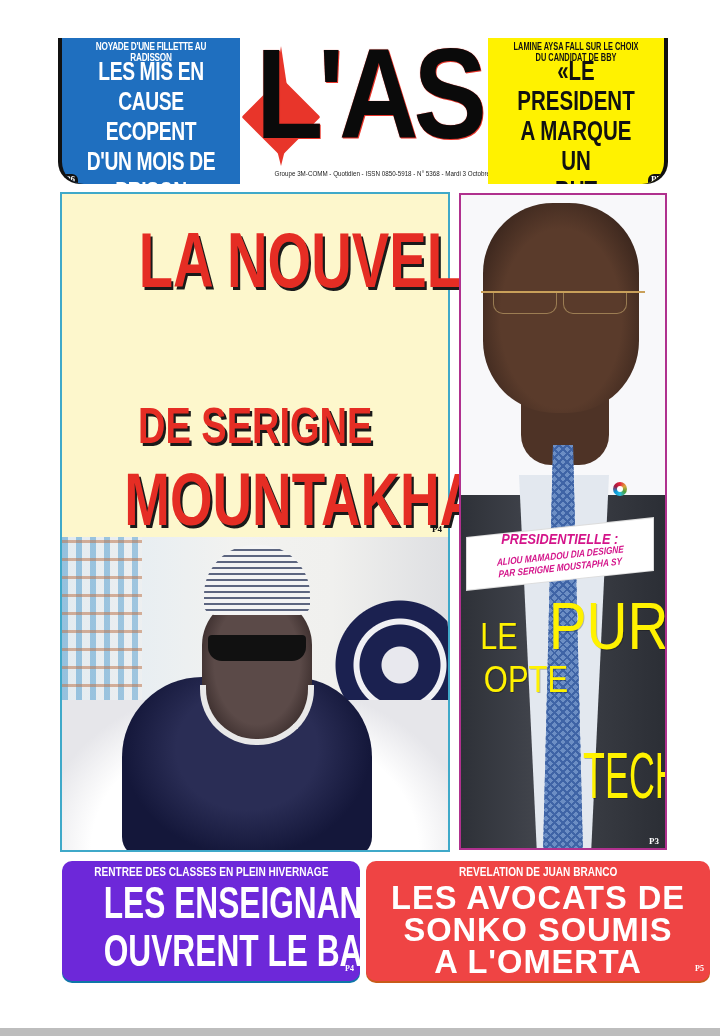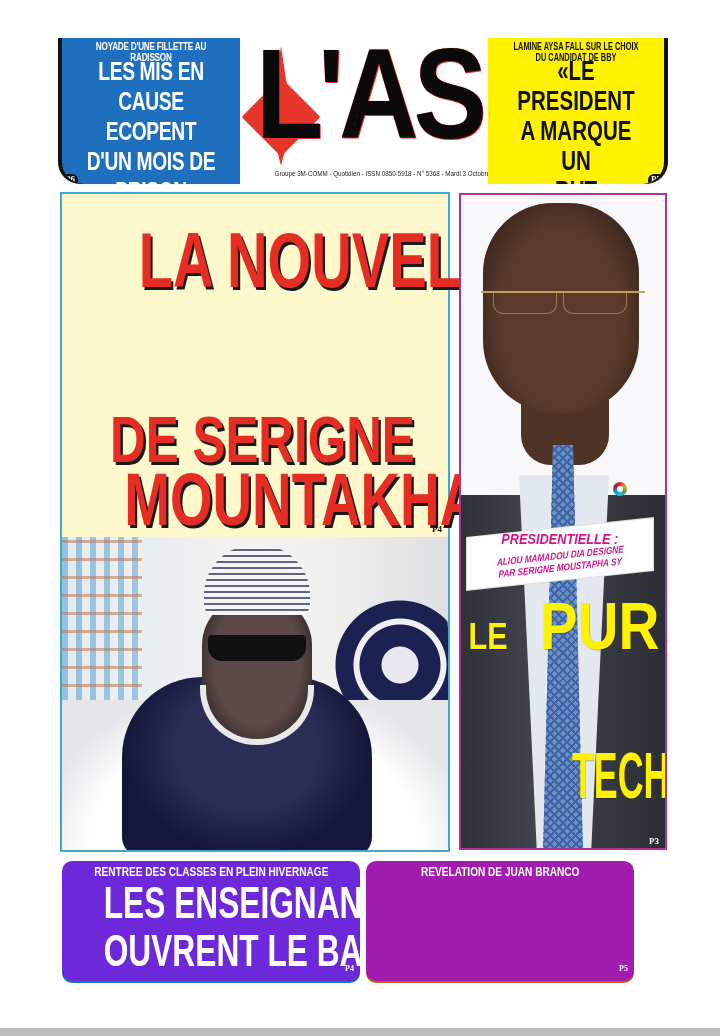--- a/index.html
+++ b/index.html
@@ -46,21 +46,21 @@
   .main-story .kicker { position: absolute; top: 7px; left: 0; width: 100%; text-align: center; color: #111; font-size: 15px; font-weight: 700; }
   .main-story .kicker span { display: inline-block; transform: scaleX(0.85); }
   .hl { position: absolute; left: 0; width: 100%; text-align: center; font-weight: 700; white-space: nowrap; }
   .hl span { display: inline-block; transform-origin: center; }
   .hl-red { color: #e52d24; text-shadow: 3px 3px 0 #1a1a1a; }
   .hl-green { color: #1a9a44; text-shadow: 3px 3px 0 #1a1a1a; }
   .hl1 { top: 26px; font-size: 78px; line-height: 80px; }
   .hl1 span { transform: scaleX(0.72); }
   .hl2 { top: 88px; font-size: 138px; line-height: 130px; }
   .hl2 span { transform: scaleX(0.78); }
-  .hl3 { top: 210px; font-size: 65px; line-height: 72px; }
+  .hl3 { top: 196px; font-size: 50px; line-height: 72px; }
   .hl3 span { transform: scaleX(0.76); }
   .hl4 { top: 270px; font-size: 74px; line-height: 72px; }
   .hl4 span { transform: scaleX(0.74); }
   .main-story .page-ref { right: 6px; top: 330px; color: #111; }
 
   .photo-left {
     position: absolute; left: 0; top: 343px; width: 386px; height: 313px; overflow: hidden;
     background: linear-gradient(90deg, #cfe4f0 0%, #e8eef2 20%, #f2f2f0 45%, #f0f0ee 70%, #dedfe2 100%);
   }
   .mosaic { position: absolute; left: 0; top: 0; width: 80px; height: 240px;
@@ -96,37 +96,37 @@
   .callout {
     position: absolute; left: 6px; top: 333px; width: 186px; height: 52px;
     background: #fff; transform: skewY(-6deg) rotate(0deg); box-shadow: 0 0 0 1px #ddd;
   }
   .callout .c1 { position: absolute; top: 2px; left: 0; width: 100%; text-align: center; color: #d4148a; font-weight: 700; font-style: italic; font-size: 15px; transform: skewY(6deg); }
   .callout .c1 span { display: inline-block; transform: scaleX(0.85); }
   .callout .c2, .callout .c3 { position: absolute; left: 0; width: 100%; text-align: center; color: #d4148a; font-weight: 700; font-style: italic; font-size: 10px; }
   .callout .c2 span, .callout .c3 span { display: inline-block; transform: scaleX(0.82); }
   .callout .c2 { top: 22px; } .callout .c3 { top: 34px; }
 
-  .yl { position: absolute; left: 4px; width: 100%; text-align: right; color: #fff200; font-weight: 700; white-space: nowrap; text-shadow: 1px 1px 0 rgba(0,0,0,0.25); }
+  .yl { position: absolute; left: 16px; width: 100%; text-align: left; color: #fff200; font-weight: 400; white-space: nowrap; text-shadow: 1px 1px 0 rgba(0,0,0,0.25); }
   .yl span { display: inline-block; transform-origin: center; }
   .yl-1 { top: 398px; font-size: 66px; line-height: 66px; }
   .yl-1 .le { font-size: 36px; transform: scaleX(0.85); }
   .yl-1 .pur { transform: scaleX(0.86); }
   .yl-2 { top: 466px; font-size: 36px; line-height: 38px; }
   .yl-2 span { transform: scaleX(0.86); }
   .yl-3 { top: 506px; font-size: 36px; line-height: 38px; }
   .yl-3 span { transform: scaleX(0.86); }
   .yl-4 { top: 548px; font-size: 64px; line-height: 66px; }
   .yl-4 span { transform: scaleX(0.56); }
   .right-story .page-ref { right: 6px; bottom: 2px; color: #fff; margin-top: 44px; }
 
   
   .bottom-box { position: absolute; top: 861px; height: 120px; border-radius: 10px; overflow: hidden; }
   .bottom-left { left: 62px; width: 298px; background: #6d28d9; box-shadow: 0 2px 0 #0e76a8; }
-  .bottom-right { left: 366px; width: 268px; background: #a21caf; box-shadow: 0 2px 0 #c85b1a; }
+  .bottom-right { left: 366px; width: 344px; background: #ef4444; box-shadow: 0 2px 0 #c85b1a; }
   .bottom-box .kicker { position: absolute; top: 4px; left: 0; width: 100%; text-align: center; color: #fff; font-size: 12px; font-weight: 700; }
   .bottom-box .kicker span { display: inline-block; transform: scaleX(0.84); }
   .bottom-left .head { position: absolute; top: 18px; left: 0; width: 100%; text-align: center; color: #fff; font-weight: 700; font-size: 44px; line-height: 48px; white-space: nowrap; }
   .bottom-left .head span { display: block; transform: scaleX(0.72); }
   .bottom-right .head { position: absolute; top: 20px; left: 0; width: 100%; text-align: center; color: #fff; font-weight: 700; font-size: 34px; line-height: 32px; white-space: nowrap; letter-spacing: 1px; }
   .bottom-right .head span { display: block; transform: scaleX(0.96); }
   .bottom-box .page-ref { right: 6px; bottom: 8px; color: #fff; font-size: 8px; }
 
   .footer-bar { position: absolute; left: 0; bottom: 0; width: 720px; height: 8px; background: #bdbdbd; }
 </style>
@@ -196,31 +196,37 @@
   <div class="callout">
     <div class="c1"><span>PRESIDENTIELLE :</span></div>
     <div class="c2"><span>ALIOU MAMADOU DIA  DESIGNE</span></div>
     <div class="c3"><span>PAR SERIGNE MOUSTAPHA SY</span></div>
   </div>
 
   <div class="yl yl-1">
     <span class="le">LE</span>
     <span class="pur">PUR</span>
   </div>
+  <div class="yl yl-2"><span>OPTE</span></div>
   <div class="yl yl-4"><span>TECHNOCRATE</span></div>
   <div class="page-ref">P3</div>
 </div>
 
 <div class="bottom-box bottom-left">
   <div class="kicker"><span>RENTREE DES CLASSES EN PLEIN HIVERNAGE</span></div>
   <div class="head">
     <span>LES ENSEIGNANTS</span>
     <span>OUVRENT LE BAL</span>
   </div>
   <div class="page-ref">P4</div>
 </div>
 
 <div class="bottom-box bottom-right">
   <div class="kicker"><span>REVELATION DE JUAN BRANCO</span></div>
+  <div class="head">
+    <span>LES AVOCATS DE</span>
+    <span>SONKO SOUMIS</span>
+    <span>A L'OMERTA</span>
+  </div>
   <div class="page-ref">P5</div>
 </div>
 
 <div class="footer-bar"></div>
 
 </body></html>

